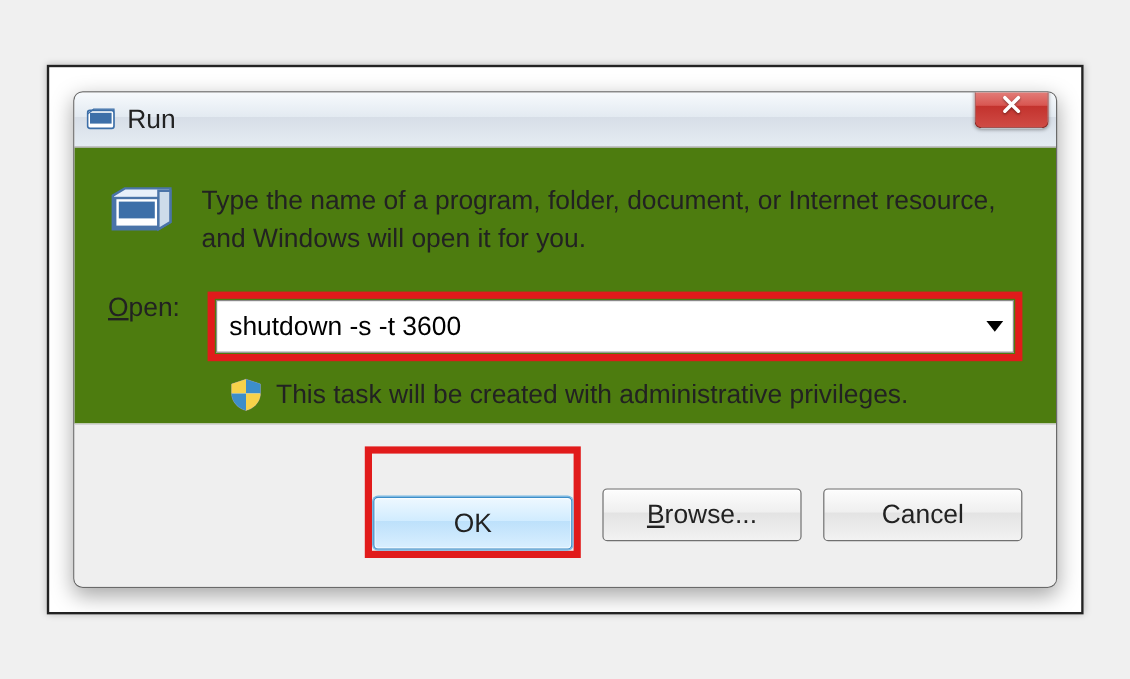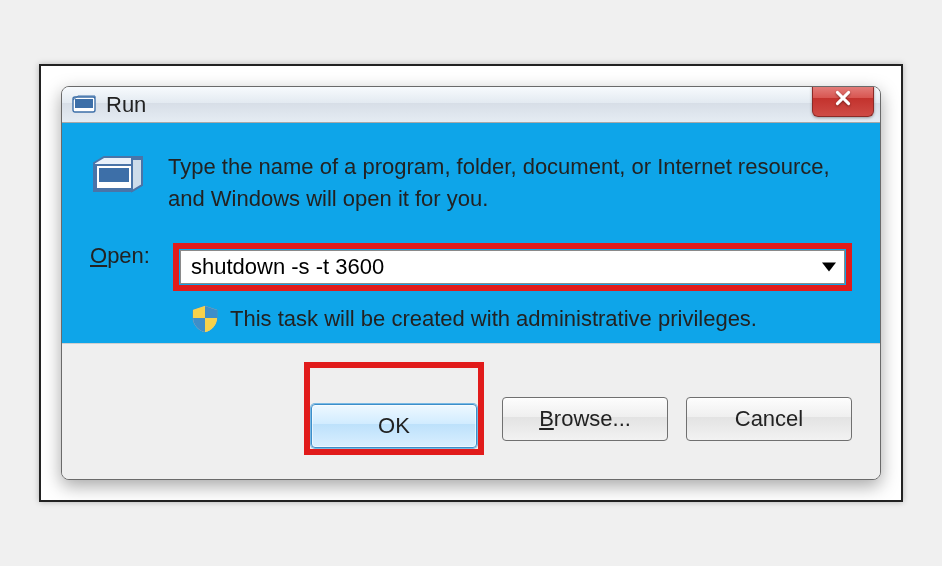--- a/index.html
+++ b/index.html
@@ -20,21 +20,21 @@
     }
     .window {
       width: 820px;
       border: 1px solid #6a6a6a;
       border-radius: 8px;
       overflow: hidden;
       box-shadow: 0 6px 18px rgba(0,0,0,0.35), inset 0 0 1px rgba(255,255,255,0.5);
       background: #efefef;
     }
     .titlebar {
-      height: 36px;
+      height: 46px;
       background: linear-gradient(to bottom, #f7fafd 0%, #e3eaf1 45%, #d7dee7 46%, #e5ecf3 100%);
       border-bottom: 1px solid #a8a8a8;
       display: flex;
       align-items: center;
       padding: 0 6px 0 10px;
       position: relative;
     }
     .title-icon {
       width: 24px;
       height: 20px;
@@ -59,21 +59,21 @@
       display: flex;
       align-items: center;
       justify-content: center;
       color: #fff;
       box-shadow: 0 1px 3px rgba(0,0,0,0.35), inset 0 1px 0 rgba(255,255,255,0.3);
       cursor: pointer;
     }
     .close-btn svg { width: 18px; height: 18px; filter: drop-shadow(0 1px 1px rgba(0,0,0,0.4)); }
     .body {
       padding: 28px 28px 10px 28px;
-      background: #0ea5e9;
+      background: #4d7c0f;
     }
     .info-row {
       display: flex;
       gap: 22px;
       margin-bottom: 28px;
     }
     .run-icon {
       width: 56px;
       height: 48px;
       flex-shrink: 0;
@@ -99,21 +99,21 @@
     .open-label .ul { text-decoration: underline; }
     .combo-wrapper {
       flex: 1;
       border: 6px solid #e11b1b;
       padding: 1px;
     }
     .combo {
       position: relative;
       background: #fff;
       border: 1px solid #8a8a8a;
-      height: 34px;
+      height: 44px;
       display: flex;
       align-items: center;
       padding: 0 34px 0 10px;
     }
     .combo-input {
       width: 100%;
       border: none;
       outline: none;
       font-size: 22px;
       font-family: inherit;

